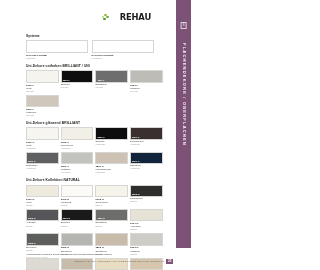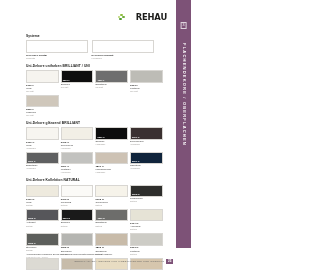--- a/index.html
+++ b/index.html
@@ -31,21 +31,21 @@
     position:absolute;top:22px;left:50%;
     transform:translateX(-50%);
     color:#ffffff;font-size:3.6px;
     border:0.4px solid rgba(255,255,255,.75);
     padding:0.6px 1.4px;
     line-height:1;
   }
 
   
   .logo{
-    position:absolute;top:12px;right:24px;
+    position:absolute;top:12px;right:40px;
     display:flex;align-items:center;gap:11px;
   }
   .logo-mark{position:relative;width:7px;height:7px;}
   .logo-mark i{
     position:absolute;display:block;background:#9bc14b;border-radius:50%;
   }
   .logo-mark i:nth-child(1){width:2.6px;height:2.6px;top:0;left:2.2px;background:#8fbf3f;}
   .logo-mark i:nth-child(2){width:2.6px;height:2.6px;top:2.4px;left:4.4px;background:#6fae3a;}
   .logo-mark i:nth-child(3){width:2.6px;height:2.6px;top:4.2px;left:1.6px;background:#4e9a30;}
   .logo-mark i:nth-child(4){width:2.2px;height:2.2px;top:2.2px;left:0;background:#b9d46e;}

